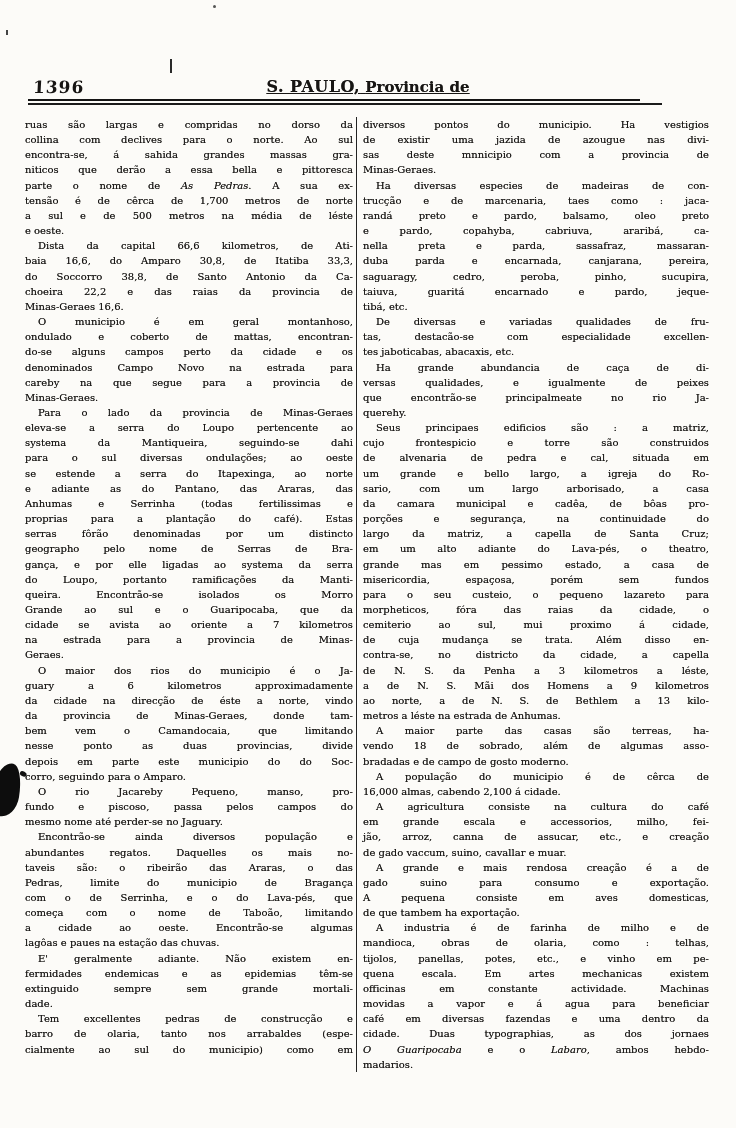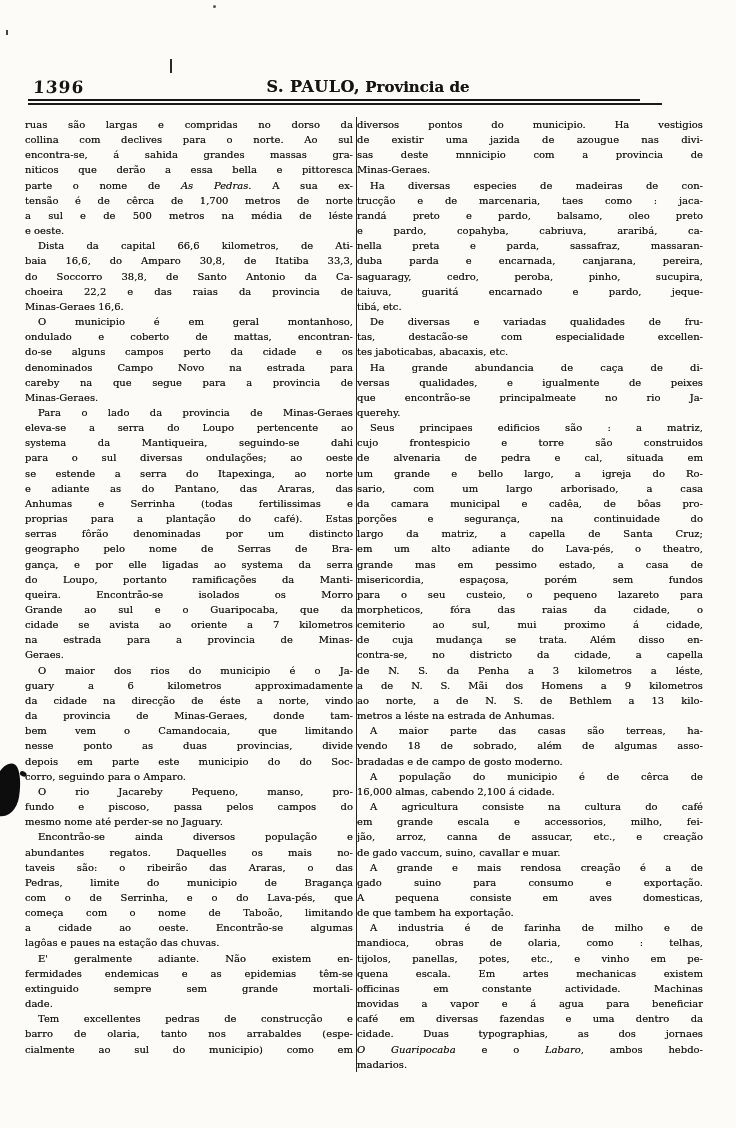--- a/index.html
+++ b/index.html
@@ -18,40 +18,41 @@
   
   .pagenum {
     position: absolute; left: 33px; top: 77px;
     font-size: 17px; font-weight: bold; letter-spacing: 1px;
     transform: skewX(-3deg);
   }
   .running-title {
     position: absolute; left: 0; top: 77px; width: 736px;
     text-align: center; font-size: 16px;
     text-shadow: 0 0 0.4px rgba(0,0,0,0.6);
+    text-decoration: underline;
   }
   .running-title .tb { font-weight: bold; letter-spacing: 0.5px; }
   .running-title .tr { font-weight: bold; font-size: 15px; }
   .rule-a {
     position: absolute; left: 28px; top: 99px; width: 612px; height: 2px;
     background: #141414;
   }
   .rule-b {
     position: absolute; left: 28px; top: 103px; width: 634px; height: 2px;
     background: #1b1b1b;
   }
   
   .columns {
     position: absolute; left: 25px; top: 117px; width: 684px;
     display: flex; align-items: stretch;
   }
   .col { font-size: 10px; line-height: 15.15px; }
   .col.left  { width: 328px; }
   .divider   { width: 1px; background: #232323; margin-left: 3px; }
-  .col.right { width: 346px; }
+  .col.right { width: 346px; margin-left: 6px; }
   .tline {
     text-align: justify;
     text-align-last: justify;
     text-shadow: 0 0 0.45px rgba(10,10,10,0.65);
     white-space: normal;
   }
   .tline.last { text-align-last: left; }
   .tline.ind  { text-indent: 13px; }
   .tline i    { font-style: italic; }
   

